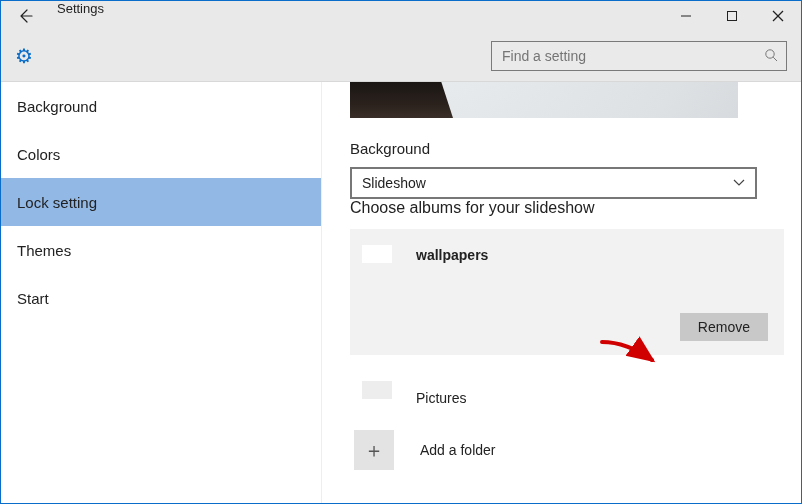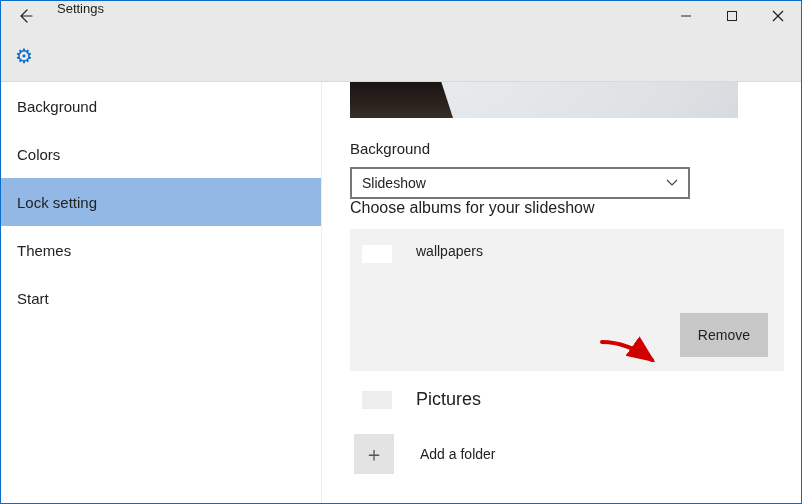--- a/index.html
+++ b/index.html
@@ -144,21 +144,21 @@
     height:200px;
     background: radial-gradient(ellipse at top left, #e9ecef 0%, #dde1e4 60%, #d0d4d8 100%);
     transform: rotate(-18deg);
   }
   .sectlabel {
     margin-top: 22px;
     font-size: 15px;
   }
   .dropdown {
     margin-top: 10px;
-    width: 340px;
+    width: 407px;
     height: 32px;
     border: 2px solid #777;
     display: flex;
     align-items: center;
     padding: 0 10px;
     box-sizing: border-box;
     cursor: pointer;
     background:#fff;
   }
   .dropdown .ddtext {
@@ -175,60 +175,62 @@
   .album {
     margin-top: 12px;
     width: 434px;
     background: #f3f2f2;
     box-sizing: border-box;
     padding: 14px 12px 12px 12px;
     position: relative;
   }
   .album .row {
     display:flex;
-    align-items:flex-start;
+    align-items:flex-end;
+    font-weight:bold;
   }
   .album .thumb {
     width: 30px;
     height: 18px;
     background: #fff;
     margin-right: 24px;
     margin-top:2px;
   }
   .album .aname {
     font-size: 14px;
   }
   .album .spacer {
     height: 50px;
   }
   .removebtn {
     position: relative;
     float: right;
-    padding: 14px 18px;
+    padding: 6px 18px;
     background: #c8c8c8;
     font-size: 14px;
     cursor: pointer;
     margin-right: 4px;
     margin-bottom: 2px;
   }
   .album::after{content:"";display:block;clear:both;}
   .listrow {
     margin-top: 18px;
     display: flex;
     align-items: center;
   }
   .listrow .thumb {
     width: 30px;
     height: 18px;
     background: #ededed;
     margin-left: 12px;
     margin-right: 24px;
   }
   .listrow .rlabel {
-    font-size: 18px;
+    font-size: 14px;
+    margin-top: 17px;
   }
   .addrow {
     margin-top: 24px;
     display:flex;
     align-items:center;
   }
   .addrow .plusbox {
     width: 40px;
     height: 40px;
     background: #e4e3e3;
@@ -276,20 +278,29 @@
         <svg width="12" height="12">
           <line x1="1" y1="1" x2="11" y2="11" stroke="#222" stroke-width="1.2"></line>
           <line x1="11" y1="1" x2="1" y2="11" stroke="#222" stroke-width="1.2"></line>
         </svg>
       </div>
     </div>
   </div>
 
   <div class="headerband">
     <span class="gear">⚙</span>
+    <div class="searchwrap">
+      <input type="text" placeholder="Find a setting" style="">
+      <span class="sicon">
+        <svg width="14" height="14" viewBox="0 0 14 14">
+          <circle cx="6" cy="6" r="4.2" stroke="#777" stroke-width="1" fill="none"></circle>
+          <line x1="9.2" y1="9.2" x2="13" y2="13" stroke="#777" stroke-width="1"></line>
+        </svg>
+      </span>
+    </div>
   </div>
 
   <div class="body">
 
     <div class="sidebar">
       <div class="item">
         <span>Background</span>
       </div>
       <div class="item">
         <span>Colors</span>

